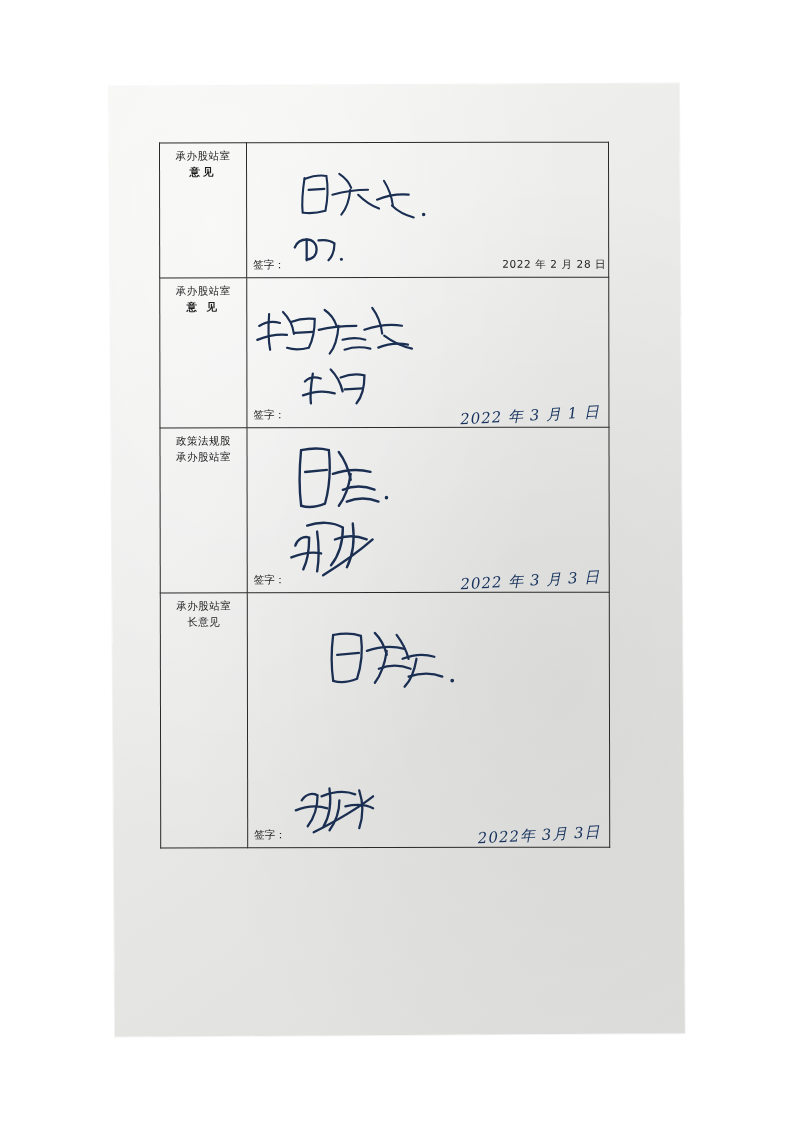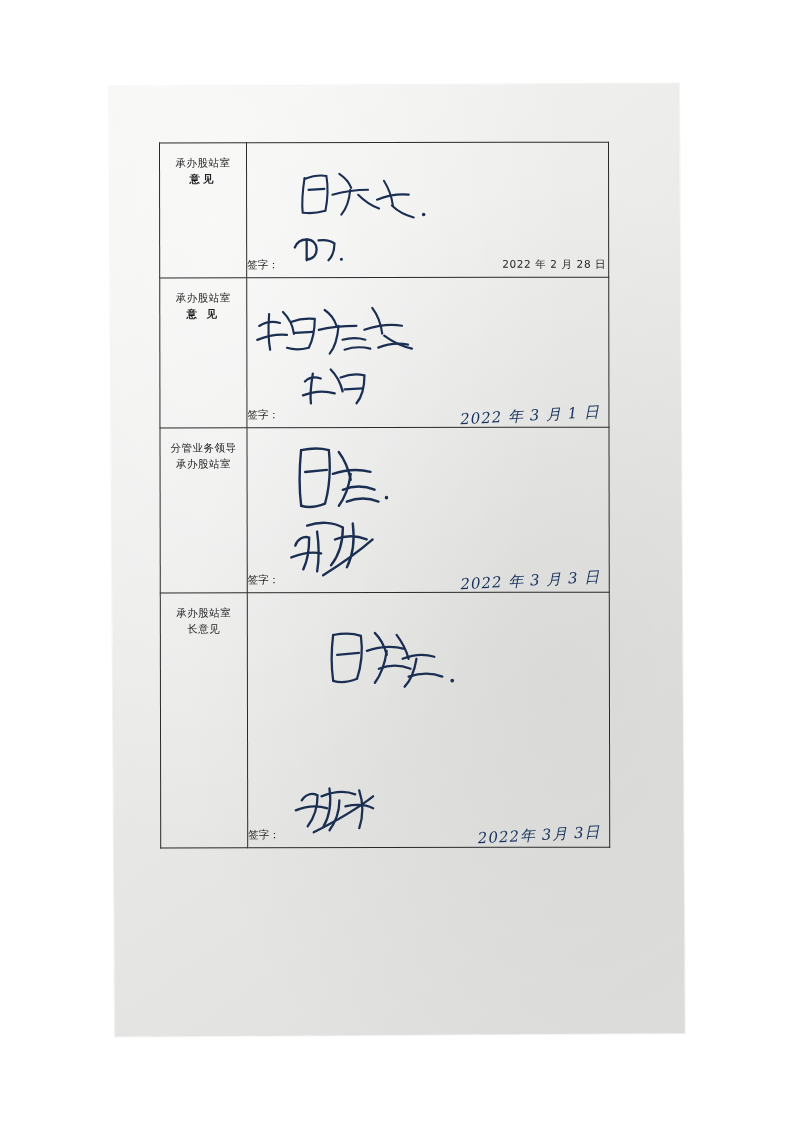--- a/index.html
+++ b/index.html
@@ -61,21 +61,21 @@
     letter-spacing: 0.5px;
     font-family: "DejaVu Sans", sans-serif;
   }
   .label-inner {
     display: flex;
     flex-direction: column;
     justify-content: center;
     align-items: center;
     height: 100%;
     box-sizing: border-box;
-    padding: 11px 2px;
+    padding: 4px 2px;
   }
   .label-line { white-space: nowrap; }
   .label-line.spaced { letter-spacing: 3px; font-weight: bold; }
 
   td.content-cell {
     position: relative;
   }
 
   
   .row-footer {
@@ -83,20 +83,21 @@
     left: 0;
     right: 0;
     bottom: 5px;
     display: flex;
     align-items: flex-end;
     font-size: 10.5px;
     color: #1d1d1d;
     font-family: "DejaVu Sans", sans-serif;
   }
   .sign-label {
+    margin-left: 6px;
     white-space: nowrap;
   }
   .date-text {
     margin-left: auto;
     margin-right: 2px;
     white-space: nowrap;
     font-size: 10.5px;
     letter-spacing: 0.6px;
   }
   .date-hand {
@@ -211,21 +212,21 @@
           <div class="row-footer">
             <span class="sign-label">签字：</span>
             <span class="date-hand">2022 年 3 月 1 日</span>
           </div>
         </td>
       </tr>
 
       <tr class="row3">
         <td class="label-cell">
           <div class="label-inner">
-            <span class="label-line">分管业务领导</span>
+            <span class="label-line">政策法规股</span>
             <span class="label-line">承办股站室</span>
           </div>
         </td>
         <td class="content-cell">
           <div class="stroke-layer">
             <svg width="100%" height="100%" viewBox="0 0 364 165" preserveAspectRatio="none">
               <g fill="none" stroke="#1b2f52" stroke-width="2.4" stroke-linecap="round">
                 <path d="M54 22 C52 42, 52 62, 54 78"></path>
                 <path d="M54 22 C64 20, 74 20, 82 22 C84 42, 82 62, 78 76 C68 80, 60 80, 54 78"></path>
                 <path d="M58 44 L80 42"></path>

